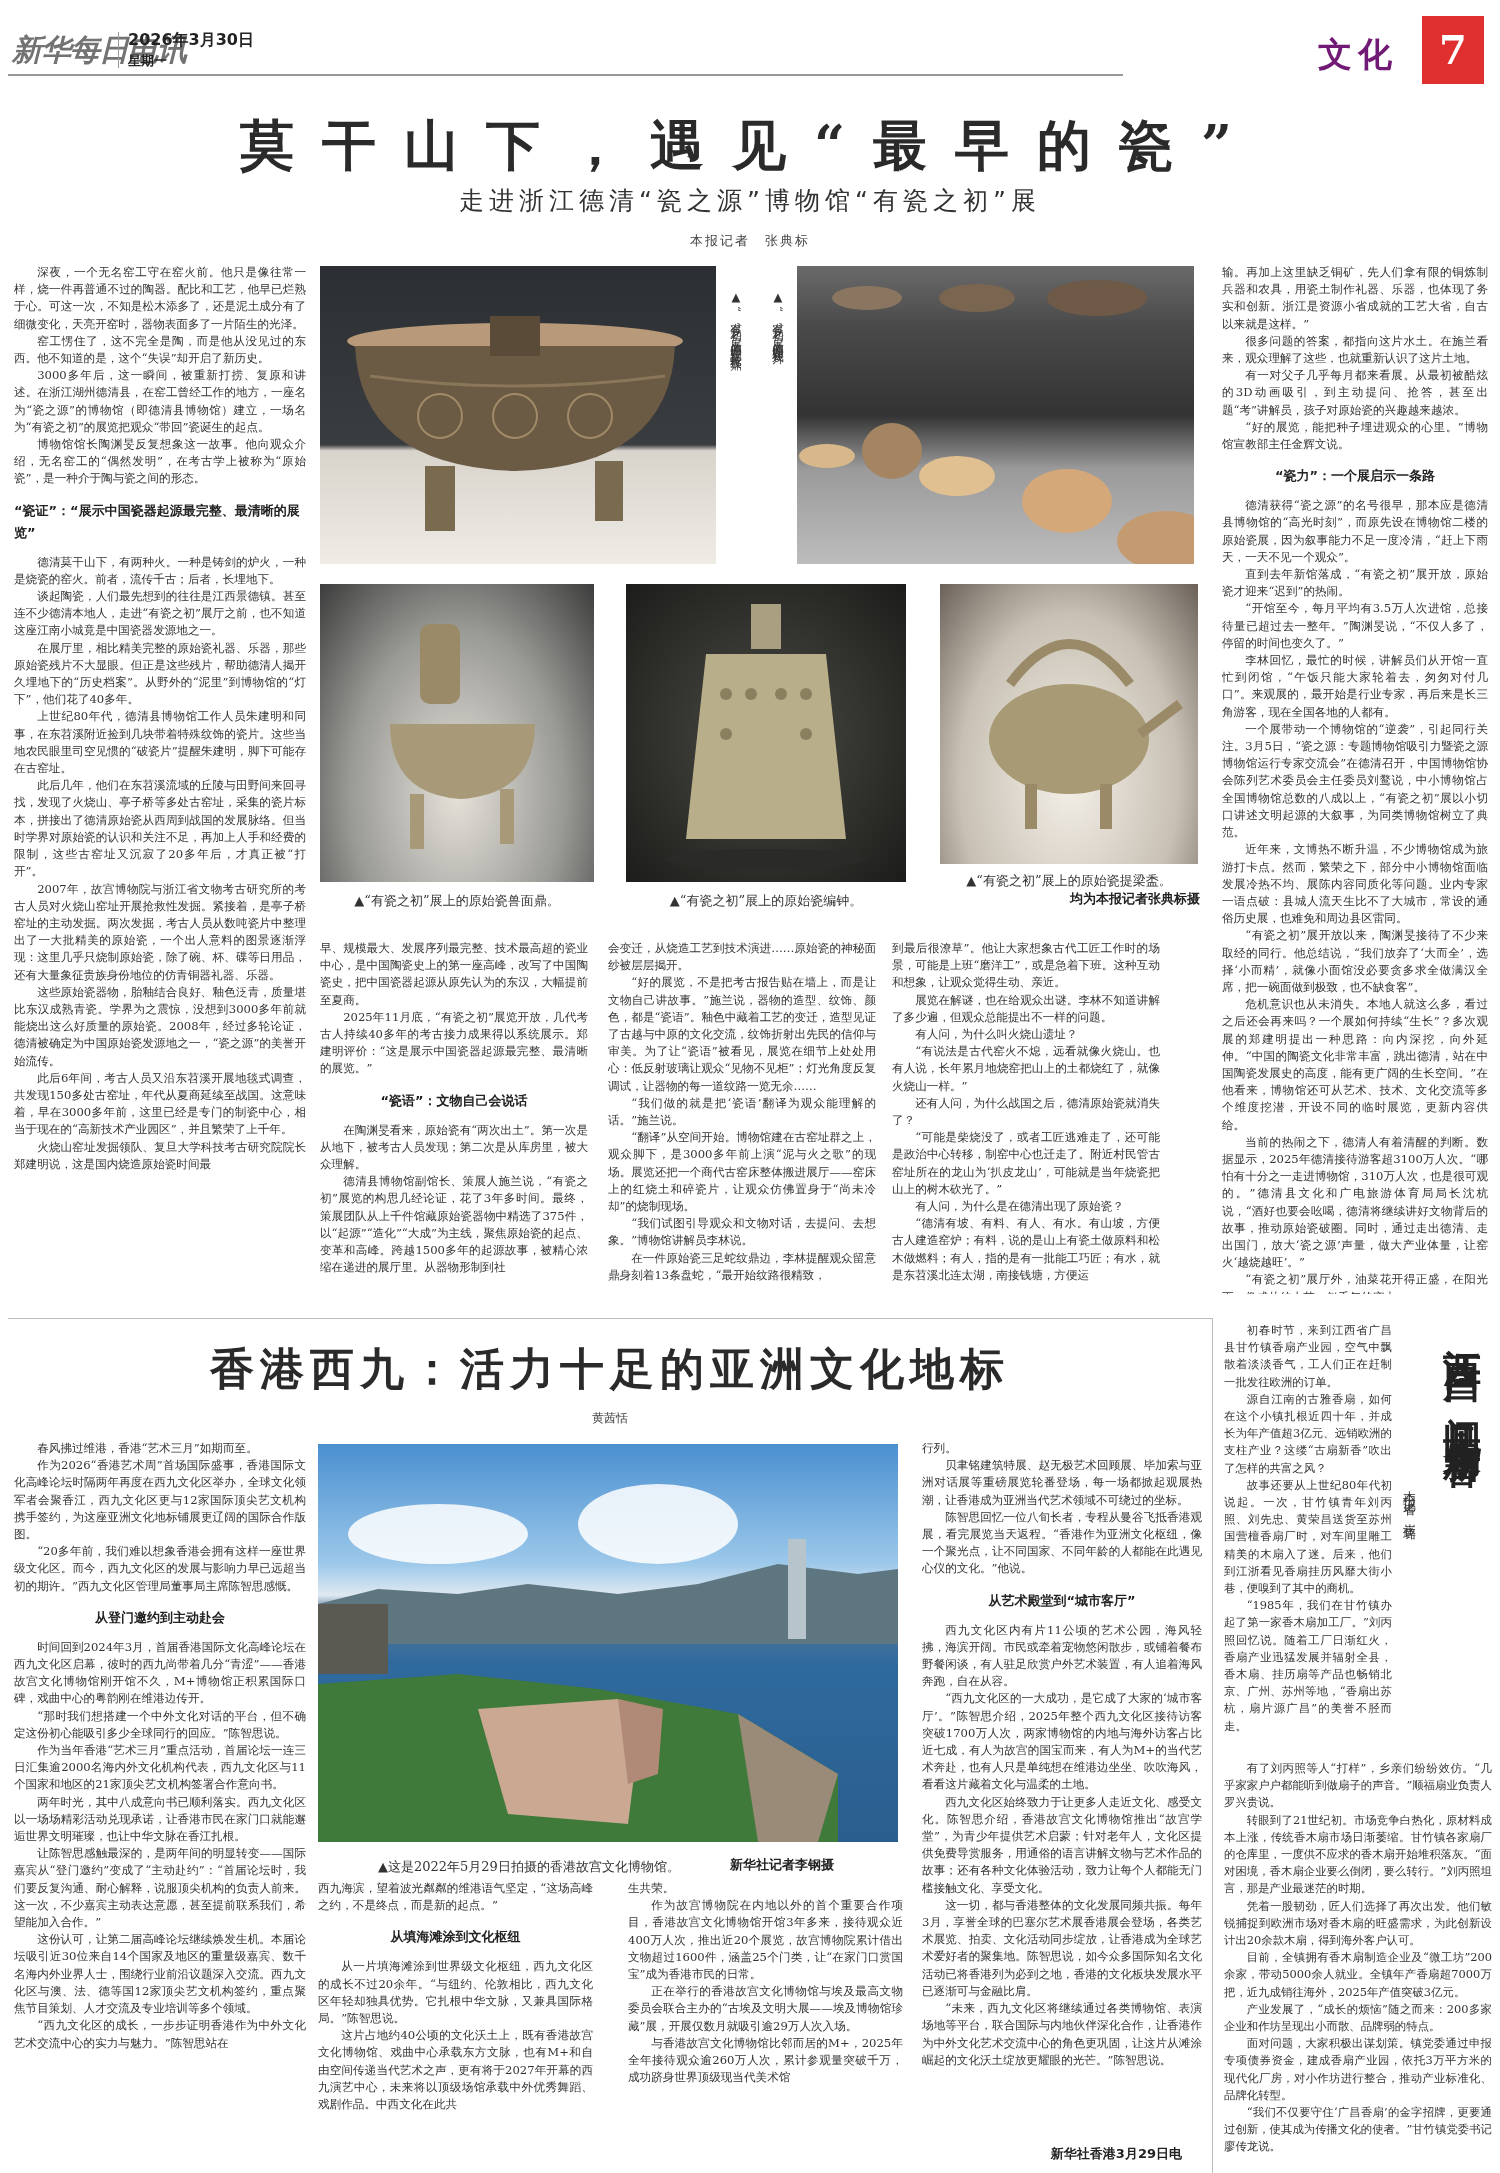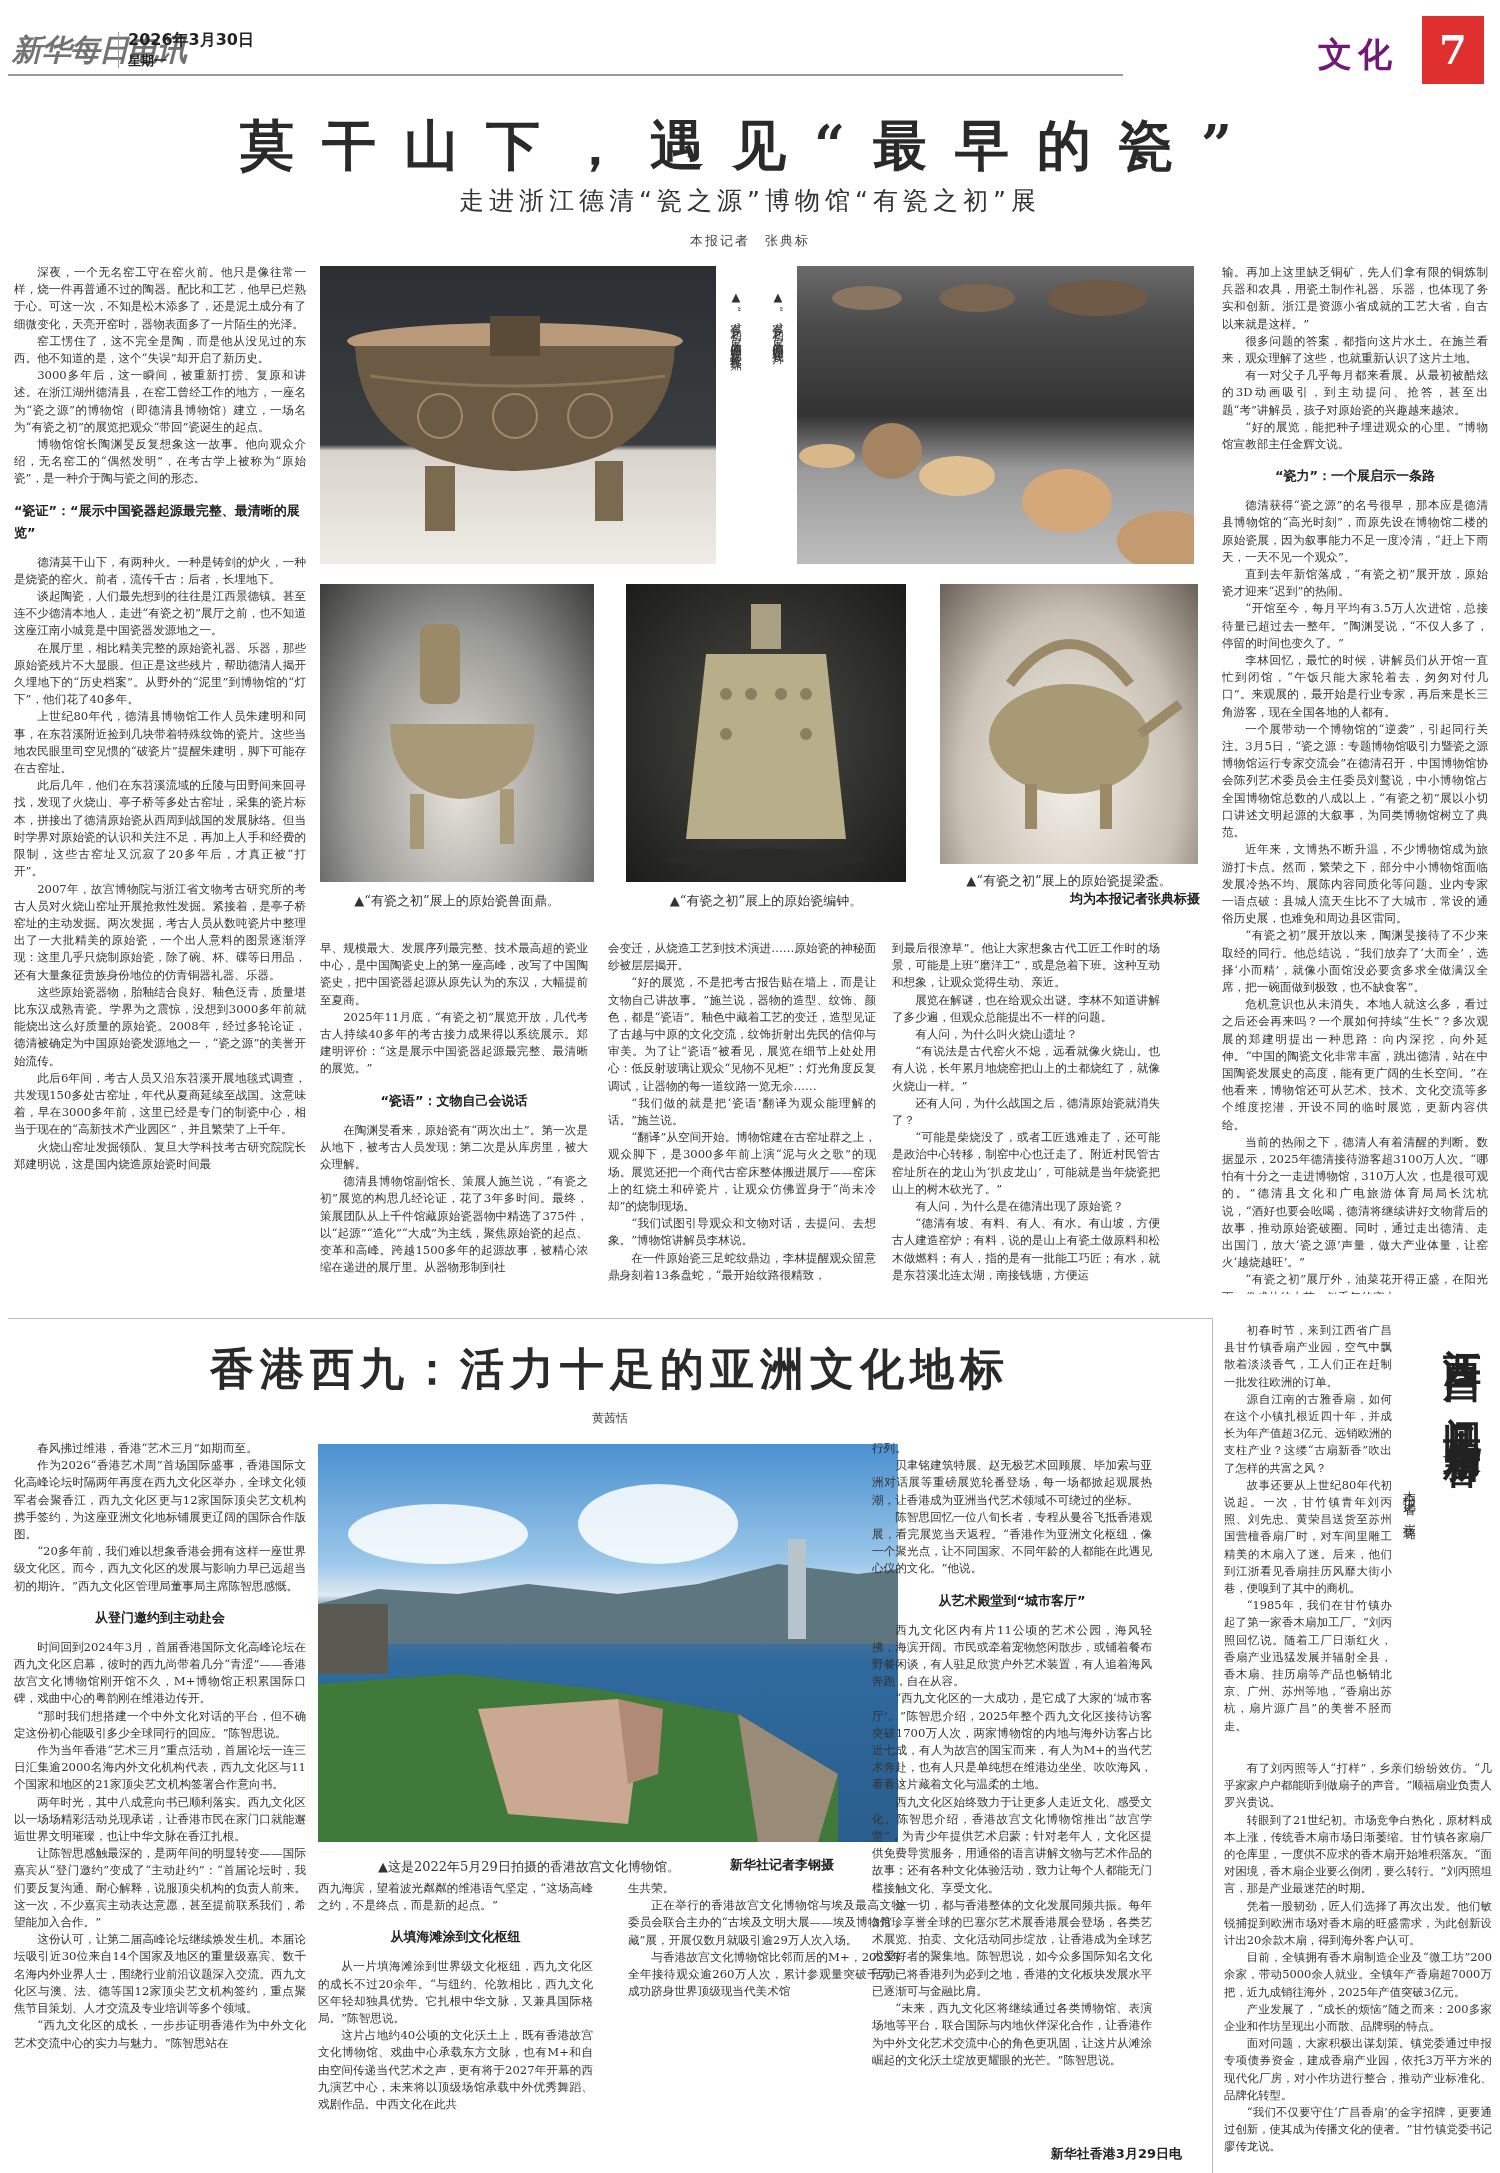--- a/index.html
+++ b/index.html
@@ -213,25 +213,26 @@
 
 <div class="abs col" style="left:318px;top:1880px;width:275px;height:290px;overflow:hidden">
   <p style="text-indent:0">西九海滨，望着波光粼粼的维港语气坚定，“这场高峰之约，不是终点，而是新的起点。”</p>
   <h3>从填海滩涂到文化枢纽</h3>
   <p>从一片填海滩涂到世界级文化枢纽，西九文化区的成长不过20余年。“与纽约、伦敦相比，西九文化区年轻却独具优势。它扎根中华文脉，又兼具国际格局。”陈智思说。</p>
   <p>这片占地约40公顷的文化沃土上，既有香港故宫文化博物馆、戏曲中心承载东方文脉，也有M+和自由空间传递当代艺术之声，更有将于2027年开幕的西九演艺中心，未来将以顶级场馆承载中外优秀舞蹈、戏剧作品。中西文化在此共</p>
 </div>
 
 <div class="abs col" style="left:628px;top:1880px;width:275px;height:290px;overflow:hidden">
   <p style="text-indent:0">生共荣。</p>
+  <p>作为故宫博物院在内地以外的首个重要合作项目，香港故宫文化博物馆开馆3年多来，接待观众近400万人次，推出近20个展览，故宫博物院累计借出文物超过1600件，涵盖25个门类，让“在家门口赏国宝”成为香港市民的日常。</p>
   <p>正在举行的香港故宫文化博物馆与埃及最高文物委员会联合主办的“古埃及文明大展——埃及博物馆珍藏”展，开展仅数月就吸引逾29万人次入场。</p>
   <p>与香港故宫文化博物馆比邻而居的M+，2025年全年接待观众逾260万人次，累计参观量突破千万，成功跻身世界顶级现当代美术馆</p>
 </div>
 
-<div class="abs col" style="left:872px;top:1440px;width:280px;height:700px;overflow:hidden">
+<div class="abs col" style="left:922px;top:1440px;width:280px;height:700px;overflow:hidden">
   <p style="text-indent:0">行列。</p>
   <p>贝聿铭建筑特展、赵无极艺术回顾展、毕加索与亚洲对话展等重磅展览轮番登场，每一场都掀起观展热潮，让香港成为亚洲当代艺术领域不可绕过的坐标。</p>
   <p>陈智思回忆一位八旬长者，专程从曼谷飞抵香港观展，看完展览当天返程。“香港作为亚洲文化枢纽，像一个聚光点，让不同国家、不同年龄的人都能在此遇见心仪的文化。”他说。</p>
   <h3>从艺术殿堂到“城市客厅”</h3>
   <p>西九文化区内有片11公顷的艺术公园，海风轻拂，海滨开阔。市民或牵着宠物悠闲散步，或铺着餐布野餐闲谈，有人驻足欣赏户外艺术装置，有人追着海风奔跑，自在从容。</p>
   <p>“西九文化区的一大成功，是它成了大家的‘城市客厅’。”陈智思介绍，2025年整个西九文化区接待访客突破1700万人次，两家博物馆的内地与海外访客占比近七成，有人为故宫的国宝而来，有人为M+的当代艺术奔赴，也有人只是单纯想在维港边坐坐、吹吹海风，看看这片藏着文化与温柔的土地。</p>
   <p>西九文化区始终致力于让更多人走近文化、感受文化。陈智思介绍，香港故宫文化博物馆推出“故宫学堂”，为青少年提供艺术启蒙；针对老年人，文化区提供免费导赏服务，用通俗的语言讲解文物与艺术作品的故事；还有各种文化体验活动，致力让每个人都能无门槛接触文化、享受文化。</p>
   <p>这一切，都与香港整体的文化发展同频共振。每年3月，享誉全球的巴塞尔艺术展香港展会登场，各类艺术展览、拍卖、文化活动同步绽放，让香港成为全球艺术爱好者的聚集地。陈智思说，如今众多国际知名文化活动已将香港列为必到之地，香港的文化板块发展水平已逐渐可与金融比肩。</p>
   <p>“未来，西九文化区将继续通过各类博物馆、表演场地等平台，联合国际与内地伙伴深化合作，让香港作为中外文化艺术交流中心的角色更巩固，让这片从滩涂崛起的文化沃土绽放更耀眼的光芒。”陈智思说。</p>
 </div>

